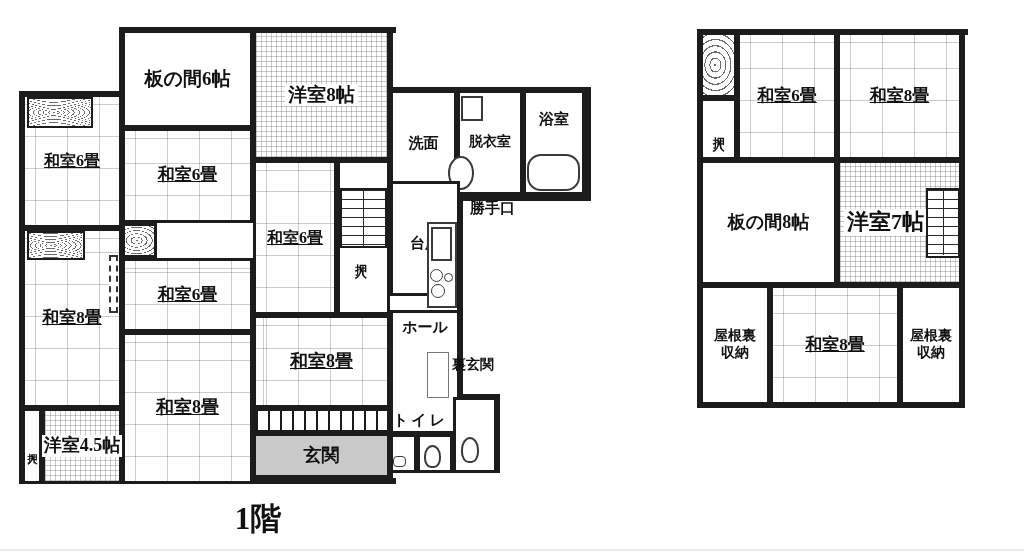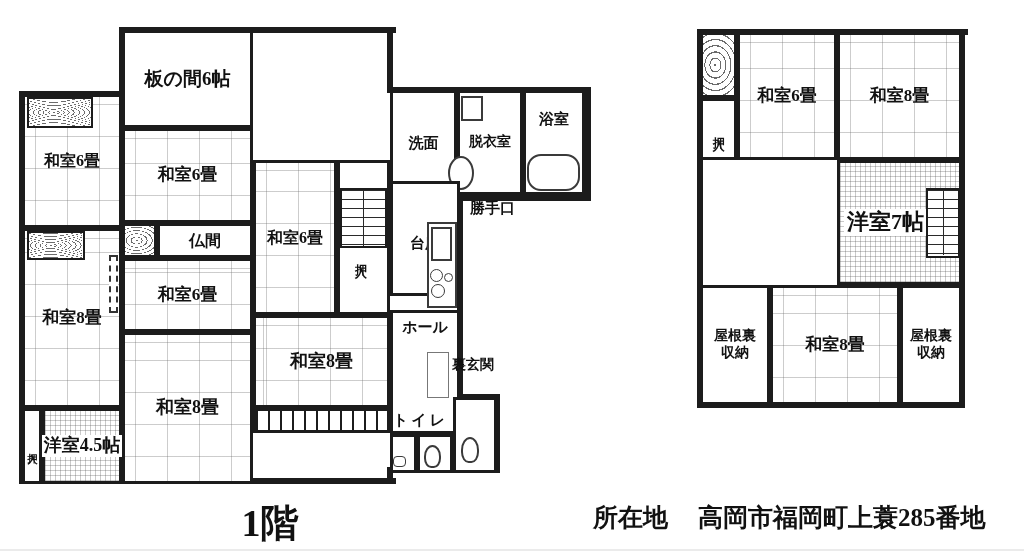--- a/index.html
+++ b/index.html
@@ -5,21 +5,21 @@
   html,body{margin:0;padding:0;background:#fff;}
   #canvas{position:relative;width:1024px;height:554px;background:#fff;overflow:hidden;
           font-family:"Liberation Serif","DejaVu Serif",serif;color:#111;}
   .room{position:absolute;box-sizing:border-box;border:3px solid #1c1c1c;background:#fff;
         display:flex;align-items:center;justify-content:center;}
   .lbl{font-weight:bold;color:#111;text-align:center;line-height:1.2;white-space:nowrap;}
   .wrap .lbl{white-space:normal;}
   .tatami{background-image:
       repeating-linear-gradient(0deg, rgba(110,110,110,.35) 0 1px, transparent 1px 32px),
       repeating-linear-gradient(90deg, rgba(110,110,110,.35) 0 1px, transparent 1px 32px);
-      background-position:10px 8px;}
+      background-position:10px 8px;text-decoration:underline;}
   .hatch{background-image:
       repeating-linear-gradient(0deg, rgba(80,80,80,.30) 0 1px, transparent 1px 5px),
       repeating-linear-gradient(90deg, rgba(80,80,80,.30) 0 1px, transparent 1px 5px);}
   .wall{position:absolute;background:#1c1c1c;}
   .woodgrain{position:absolute;box-sizing:border-box;border:2px solid #1c1c1c;background-color:#fff;
       background-image:repeating-radial-gradient(ellipse 70% 45% at 40% 50%, #6b6b6b 0 1px, transparent 1px 5px);}
   .gray{background:#c9c9c9;}
   .stepsV{background-image:repeating-linear-gradient(90deg,#1c1c1c 0 2px,transparent 2px 12px);}
   .stairs{position:absolute;box-sizing:border-box;border:2px solid #1c1c1c;background-color:#fff;
       background-image:repeating-linear-gradient(180deg,#2a2a2a 0 1.5px,transparent 1.5px 9px);}
@@ -50,59 +50,62 @@
   <div class="wall" style="left:387px;top:467px;width:6px;height:17px"></div>
   <div class="wall" style="left:119px;top:478px;width:277px;height:6px"></div>
   <div class="wall" style="left:19px;top:478px;width:106px;height:6px"></div>
   <div class="wall" style="left:19px;top:91px;width:6px;height:393px"></div>
   <div class="wall" style="left:19px;top:91px;width:106px;height:6px"></div>
   <div class="wall" style="left:119px;top:27px;width:6px;height:70px"></div>
 
   <div class="room" style="left:122px;top:30px;width:131px;height:98px">
     <span class="lbl" style="font-size:19px">板の間6帖</span>
   </div>
+  <div class="room hatch" style="left:253px;top:30px;width:137px;height:130px">
+    <span class="lbl" style="font-size:19px;background:#fff;padding:0 3px">洋室8帖</span>
+  </div>
   <div class="room tatami" style="left:22px;top:94px;width:100px;height:134px">
     <span class="lbl" style="font-size:16px">和室6畳</span>
   </div>
   <div class="woodgrain" style="left:27px;top:97px;width:66px;height:31px"></div>
   <div class="room tatami" style="left:22px;top:228px;width:100px;height:180px">
     <span class="lbl" style="font-size:17px">和室8畳</span>
   </div>
   <div class="woodgrain" style="left:27px;top:231px;width:58px;height:29px"></div>
   <div class="dashedbox" style="left:109px;top:255px;width:9px;height:58px"></div>
   <div class="room" style="left:22px;top:408px;width:20px;height:76px">
     <span class="lbl vtext" style="font-size:10px;letter-spacing:1px">押入</span>
   </div>
   <div class="room hatch" style="left:42px;top:408px;width:80px;height:76px">
     <span class="lbl" style="font-size:18px;background:#fff;padding:0 2px">洋室4.5帖</span>
   </div>
   <div class="room tatami" style="left:122px;top:128px;width:131px;height:95px">
     <span class="lbl" style="font-size:17px">和室6畳</span>
   </div>
   <div class="room woodgrain" style="left:122px;top:223px;width:35px;height:35px;border-width:3px"></div>
-  <div class="room" style="left:157px;top:223px;width:96px;height:35px">
-    <span class="lbl" style="font-size:16px">仏間</span>
-  </div>
   <div class="room tatami" style="left:122px;top:258px;width:131px;height:74px">
     <span class="lbl" style="font-size:17px">和室6畳</span>
   </div>
   <div class="room tatami" style="left:122px;top:332px;width:131px;height:152px">
     <span class="lbl" style="font-size:18px">和室8畳</span>
   </div>
   <div class="room tatami" style="left:253px;top:160px;width:84px;height:155px">
     <span class="lbl" style="font-size:16px">和室6畳</span>
   </div>
   <div class="room" style="left:337px;top:160px;width:53px;height:155px"></div>
   <div class="stairs" style="left:340px;top:188px;width:47px;height:60px"></div>
   <div class="vline" style="left:363px;top:190px;height:56px"></div>
   <div class="freelabel vtext" style="left:352px;top:254px;font-size:12px">押入</div>
   <div class="room tatami" style="left:253px;top:315px;width:137px;height:93px">
     <span class="lbl" style="font-size:18px">和室8畳</span>
   </div>
   <div class="room stepsV" style="left:253px;top:408px;width:137px;height:25px"></div>
+  <div class="room gray" style="left:253px;top:433px;width:137px;height:45px">
+    <span class="lbl" style="font-size:18px">玄関</span>
+  </div>
 
   <div class="room" style="left:457px;top:90px;width:66px;height:105px">
     <span class="lbl" style="font-size:14px">脱衣室</span>
   </div>
   <div class="room" style="left:390px;top:90px;width:67px;height:105px">
     <span class="lbl" style="font-size:15px">洗面</span>
   </div>
   <div class="room" style="left:523px;top:90px;width:62px;height:105px">
     <span class="lbl" style="font-size:15px;margin-bottom:48px">浴室</span>
   </div>
@@ -140,35 +143,34 @@
   <div class="room woodgrain" style="left:700px;top:32px;width:37px;height:66px;border-width:3px"></div>
   <div class="room" style="left:700px;top:98px;width:37px;height:62px">
     <span class="lbl vtext" style="font-size:12px">押入</span>
   </div>
   <div class="room tatami" style="left:737px;top:32px;width:100px;height:128px">
     <span class="lbl" style="font-size:17px">和室6畳</span>
   </div>
   <div class="room tatami" style="left:837px;top:32px;width:125px;height:128px">
     <span class="lbl" style="font-size:17px">和室8畳</span>
   </div>
+  <div class="room" style="left:700px;top:160px;width:137px;height:125px">
+    <span class="lbl" style="font-size:18px">板の間8帖</span>
+  </div>
   <div class="room hatch" style="left:837px;top:160px;width:125px;height:125px">
     <span class="lbl" style="font-size:22px;background:#fff;padding:0 3px;margin-right:28px">洋室7帖</span>
   </div>
   <div class="stairs" style="left:926px;top:188px;width:34px;height:70px"></div>
   <div class="vline" style="left:943px;top:191px;height:64px"></div>
   <div class="room wrap" style="left:700px;top:285px;width:70px;height:120px">
     <span class="lbl" style="font-size:14px;width:48px">屋根裏収納</span>
   </div>
   <div class="room tatami" style="left:770px;top:285px;width:130px;height:120px">
     <span class="lbl" style="font-size:17px">和室8畳</span>
   </div>
   <div class="room wrap" style="left:900px;top:285px;width:62px;height:120px">
     <span class="lbl" style="font-size:14px;width:48px">屋根裏収納</span>
   </div>
 
-  <div class="caption" style="left:222px;top:498px;width:96px;font-size:38px">1階</div>
-  <div style="position:absolute;left:593px;top:503px;display:flex;gap:30px">
-    <span class="lbl" style="font-size:25px">所在地</span>
-    <span class="lbl" style="font-size:25px">高岡市福岡町上蓑285番地</span>
-  </div>
+  <div class="caption" style="left:210px;top:498px;width:96px;font-size:31px">1階</div>
   <div style="position:absolute;left:0;top:549px;width:1024px;height:2px;background:#ddd;opacity:.6"></div>
 
 </div>
 
 </body></html>

